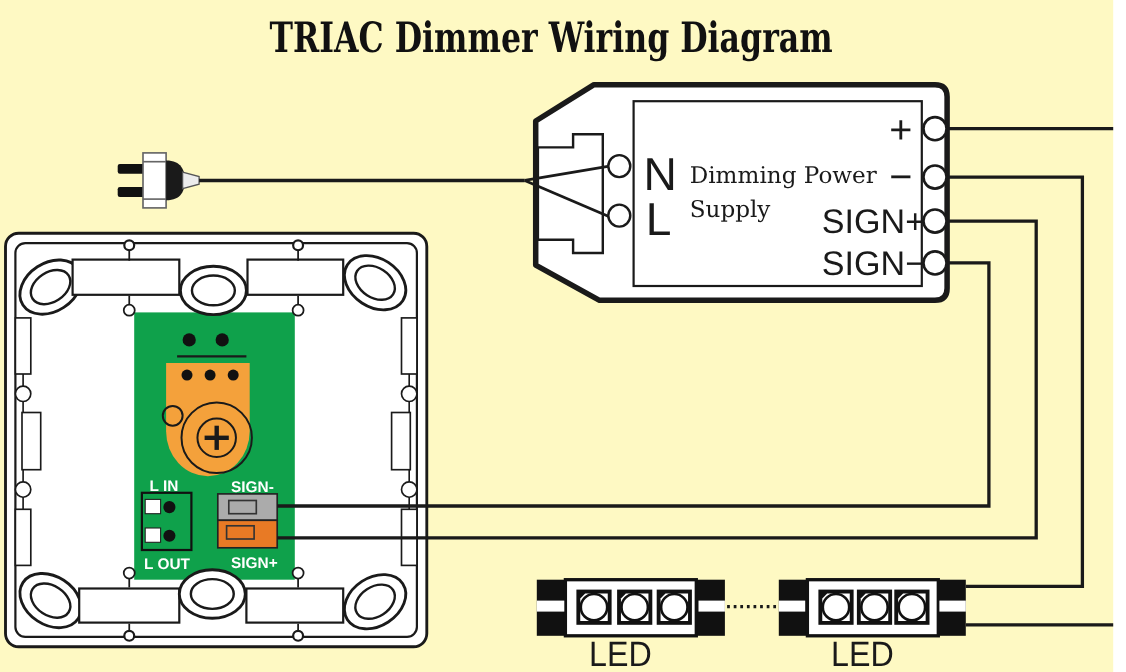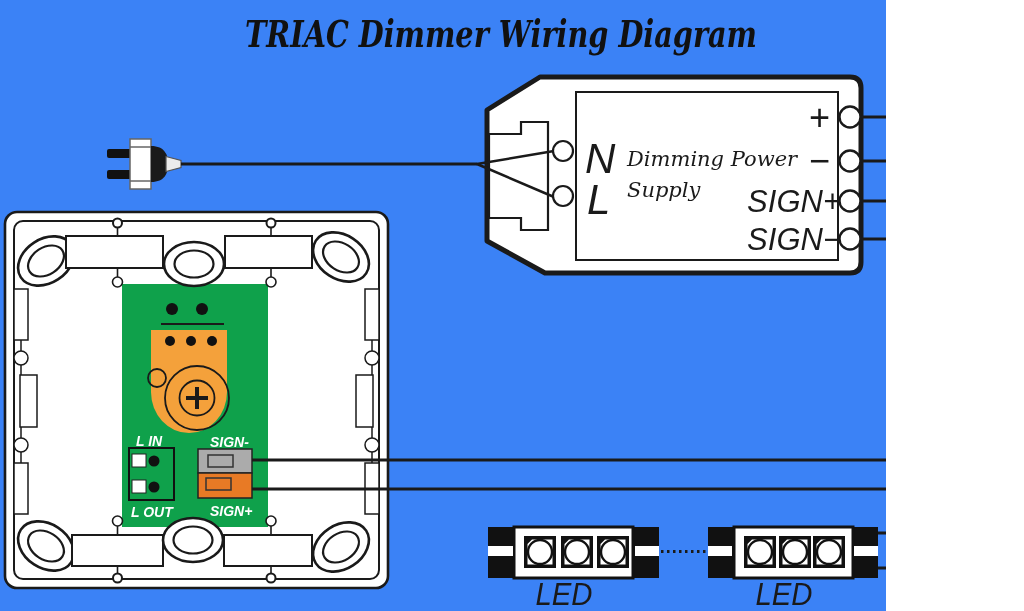--- a/index.html
+++ b/index.html
@@ -1,17 +1,17 @@
 <!DOCTYPE html>
 <html><head>
 <meta charset="utf-8">
 <style>
   html,body{margin:0;padding:0;background:#fff;}
-  .stage{position:relative;width:886px;height:611px;background:#3b82f6;overflow:hidden;
-         font-family:"Liberation Sans",sans-serif;font-style:italic;}
+  .stage{position:relative;width:1012px;height:611px;background:#fef9c3;overflow:hidden;
+         font-family:"Liberation Sans",sans-serif;}
   svg{display:block;}
   .t-title{font-family:"DejaVu Serif",serif;font-weight:bold;font-size:38px;fill:#111;}
   .t-serif{font-family:"DejaVu Serif",serif;font-size:21px;fill:#1a1a1a;}
   .t-nl{font-family:"Liberation Sans",sans-serif;font-size:42px;fill:#1a1a1a;}
   .t-plus{font-family:"Liberation Sans",sans-serif;font-size:36px;fill:#1a1a1a;}
   .t-sign{font-family:"Liberation Sans",sans-serif;font-size:31px;fill:#1a1a1a;}
   .t-pcb{font-family:"Liberation Sans",sans-serif;font-weight:bold;font-size:14px;fill:#ffffff;}
   .t-led{font-family:"Liberation Sans",sans-serif;font-size:32px;fill:#1a1a1a;}
   .ln{stroke:#1a1a1a;fill:none;}
 </style>

